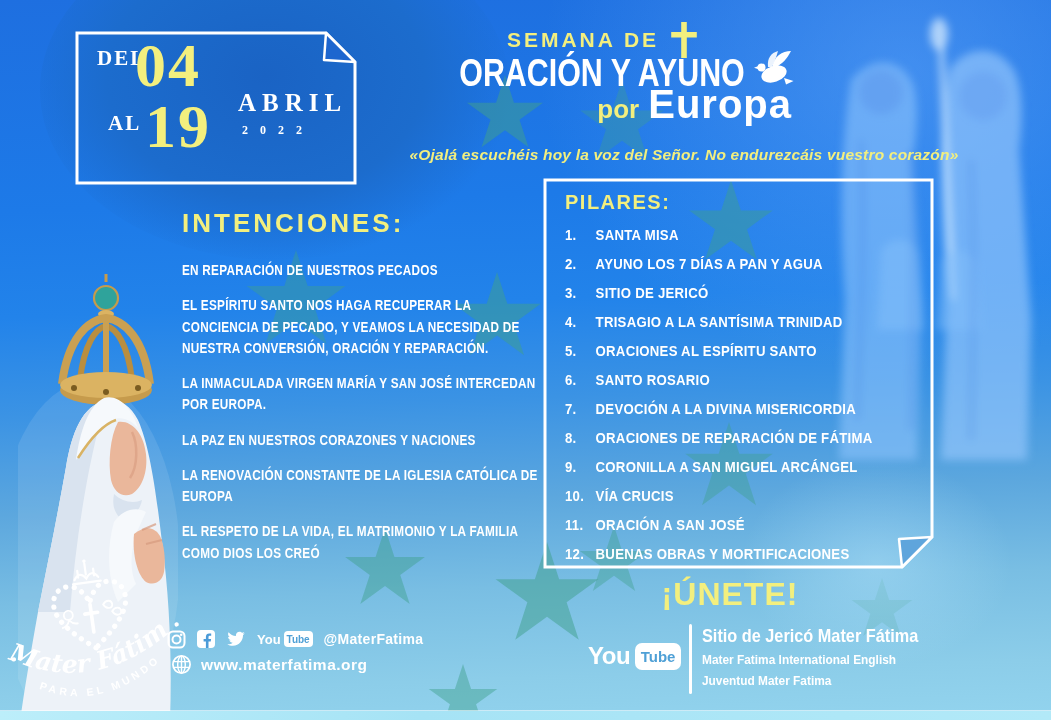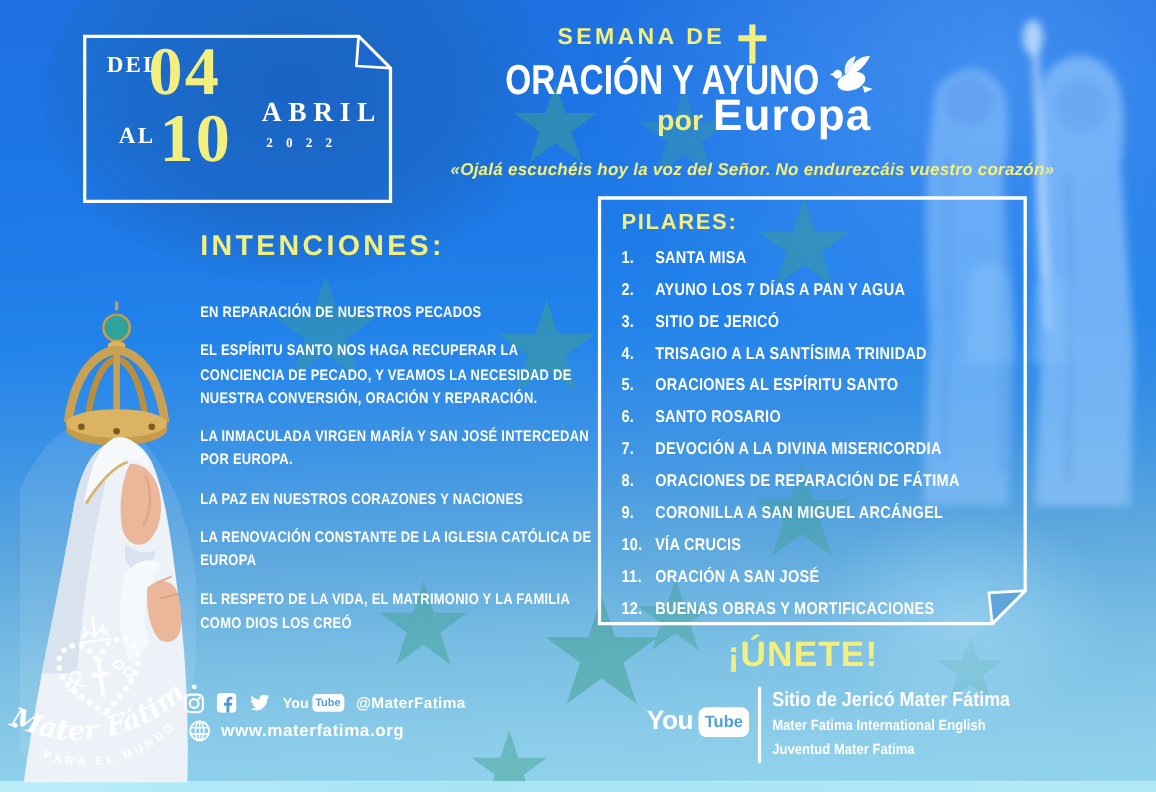--- a/index.html
+++ b/index.html
@@ -22,33 +22,33 @@
   .datebox{left:75px;top:31px;width:283px;height:155px;font-family:Liberation Serif, serif;}
   .datebox .t{position:absolute;font-weight:700;}
   .d-del{left:22px;top:15px;font-size:21px;letter-spacing:2px;color:#fff;}
   .d-04{left:60px;top:0px;font-size:62px;font-weight:800;letter-spacing:2px;line-height:1.1;}
   .d-al{left:33px;top:80px;font-size:21px;letter-spacing:2px;color:#fff;}
   .d-10{left:70px;top:61px;font-size:62px;font-weight:800;letter-spacing:2px;line-height:1.1;}
   .d-mes{left:163px;top:58px;font-size:25px;letter-spacing:6px;color:#fff;}
   .d-anio{left:167px;top:92px;font-size:12px;letter-spacing:12px;color:#fff;}
 
   
-  .kicker{left:442px;top:22px;width:320px;display:flex;justify-content:center;gap:12px;}
+  .kicker{left:442px;top:22px;width:320px;display:flex;justify-content:center;align-items:center;gap:12px;}
   .kicker-txt{font-size:21px;font-weight:800;letter-spacing:3px;}
   .titleline{left:412px;top:52px;width:380px;text-align:center;font-size:38px;font-weight:800;
     letter-spacing:0px;color:#fff;transform:scaleX(.8);transform-origin:center top;white-space:nowrap;}
   .subline{right:259px;top:82px;display:flex;align-items:baseline;gap:9px;}
   .sub-por{font-size:26px;font-weight:800;margin-top:12px;}
   .sub-europa{font-size:40px;font-weight:800;color:#fff;letter-spacing:1px;}
   .quote{left:404px;top:146px;width:560px;text-align:center;font-size:15.5px;font-weight:700;
     font-style:italic;letter-spacing:.2px;}
 
   
   .intenciones{left:182px;top:208px;width:430px;}
-  .int-title{font-size:26px;font-weight:800;letter-spacing:3px;margin-bottom:34px;}
+  .int-title{font-size:26px;font-weight:800;letter-spacing:3px;margin-bottom:21px;}
   .int-list{width:430px;transform:scaleX(.84);transform-origin:left top;}
   .int-item{color:#fff;font-size:14px;font-weight:700;letter-spacing:.3px;line-height:1.52;margin-bottom:14px;max-width:428px;}
 
   
   .pilares{left:543px;top:178px;width:392px;height:392px;}
   .pil-title{position:absolute;left:22px;top:13px;font-size:20px;font-weight:800;letter-spacing:1.5px;}
   .pil-list{position:absolute;left:22px;top:42px;width:408px;transform:scaleX(.85);transform-origin:left top;}
   .pil-row{display:flex;height:29px;align-items:center;color:#fff;font-weight:700;font-size:15.5px;letter-spacing:.3px;}
   .pil-num{width:36px;flex:none;}
   .frame-svg{position:absolute;left:0;top:0;}
@@ -142,21 +142,21 @@
   </svg>
 
   <div class="abs datebox">
     <svg class="frame-svg" width="283" height="155" viewBox="0 0 283 155">
       <path d="M2,2 H251 L280,31 V152 H2 Z" fill="none" stroke="#fff" stroke-width="3"></path>
       <path d="M251,2 L280,31 L249,29 Z" fill="#1d66cf" stroke="#fff" stroke-width="2.5" stroke-linejoin="round"></path>
     </svg>
     <span class="t d-del">DEL</span>
     <span class="t d-04 yellow">04</span>
     <span class="t d-al">AL</span>
-    <span class="t d-10 yellow">10</span>
+    <span class="t d-10 yellow">19</span>
     <span class="t d-mes">ABRIL</span>
     <span class="t d-anio">2022</span>
   </div>
 
   <div class="abs kicker">
     <span class="kicker-txt yellow">SEMANA DE</span>
     <svg width="26" height="36" viewBox="0 0 26 36">
       <path d="M10.2,0 h5.6 v10 h10 v5.6 h-10 v20.4 h-5.6 v-20.4 h-10 v-5.6 h10 z" fill="#F3EF7E"></path>
     </svg>
   </div>

